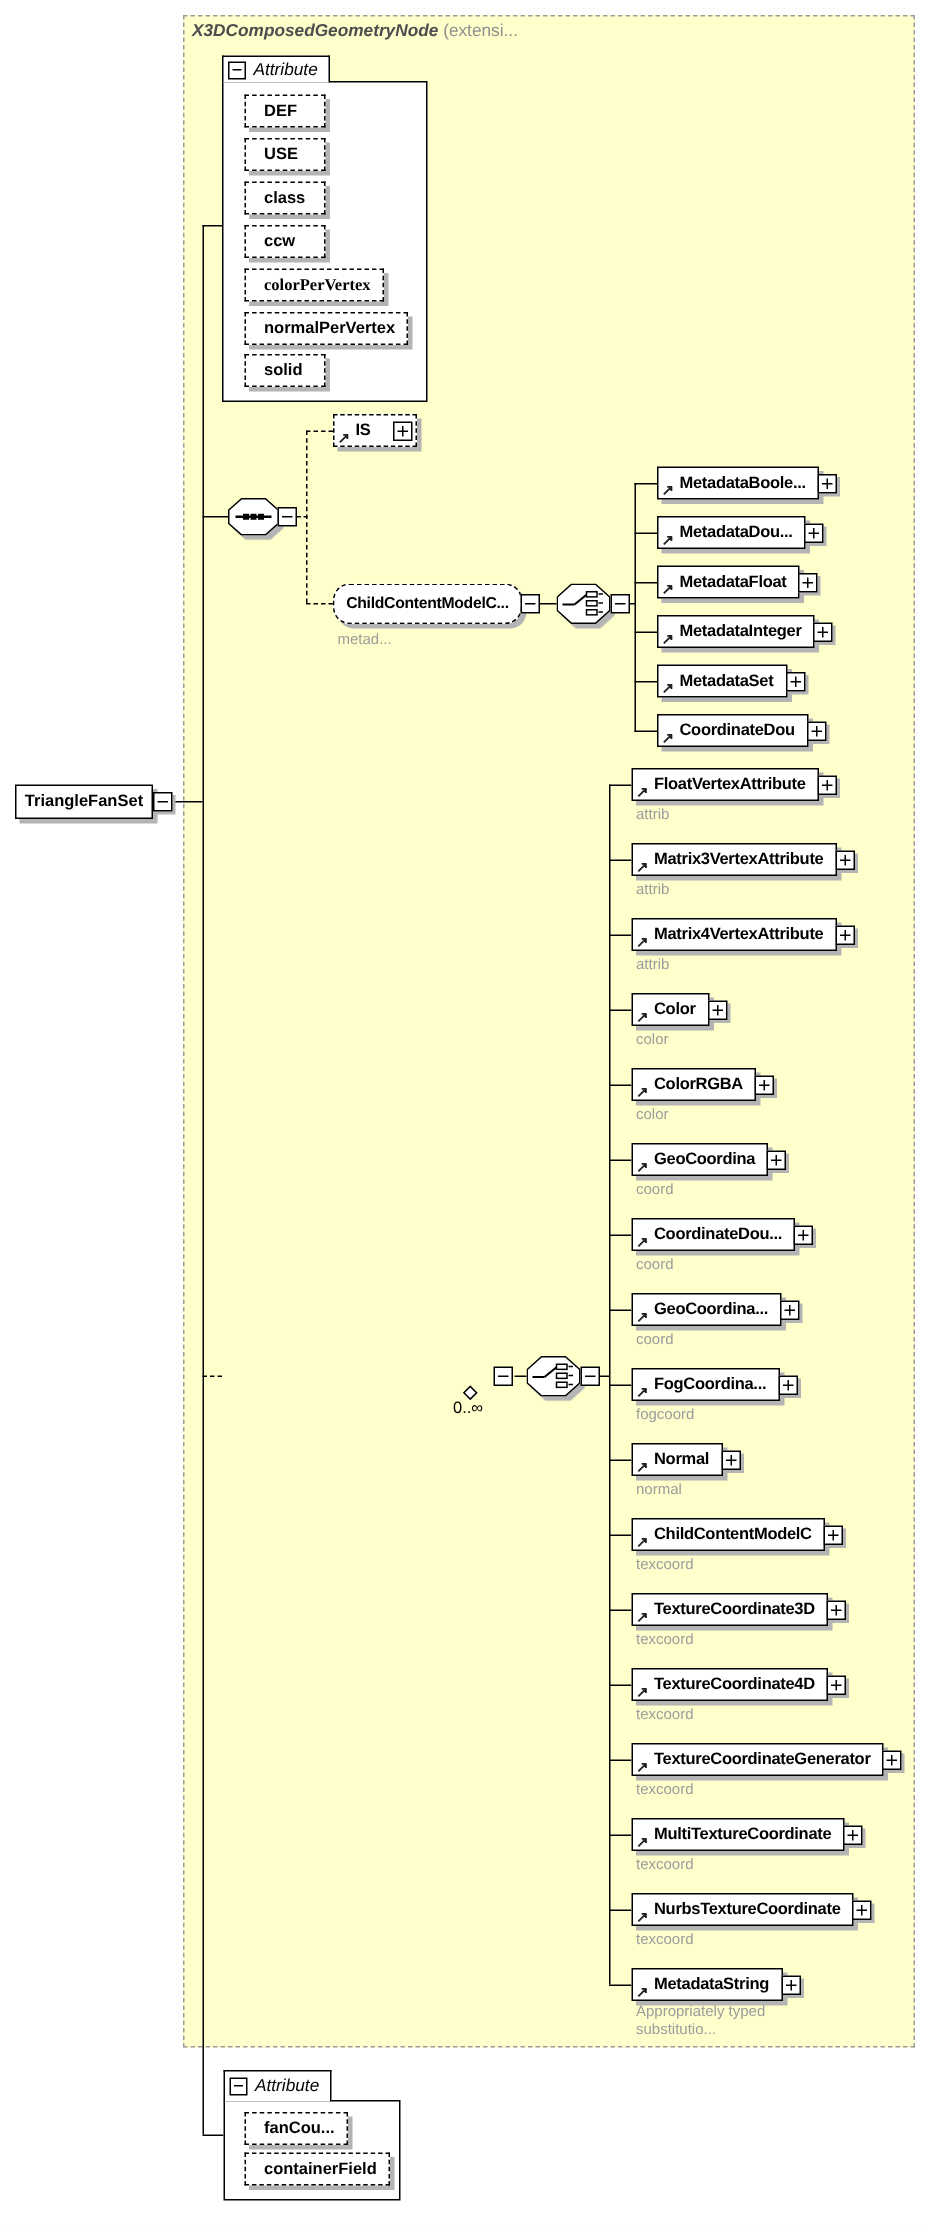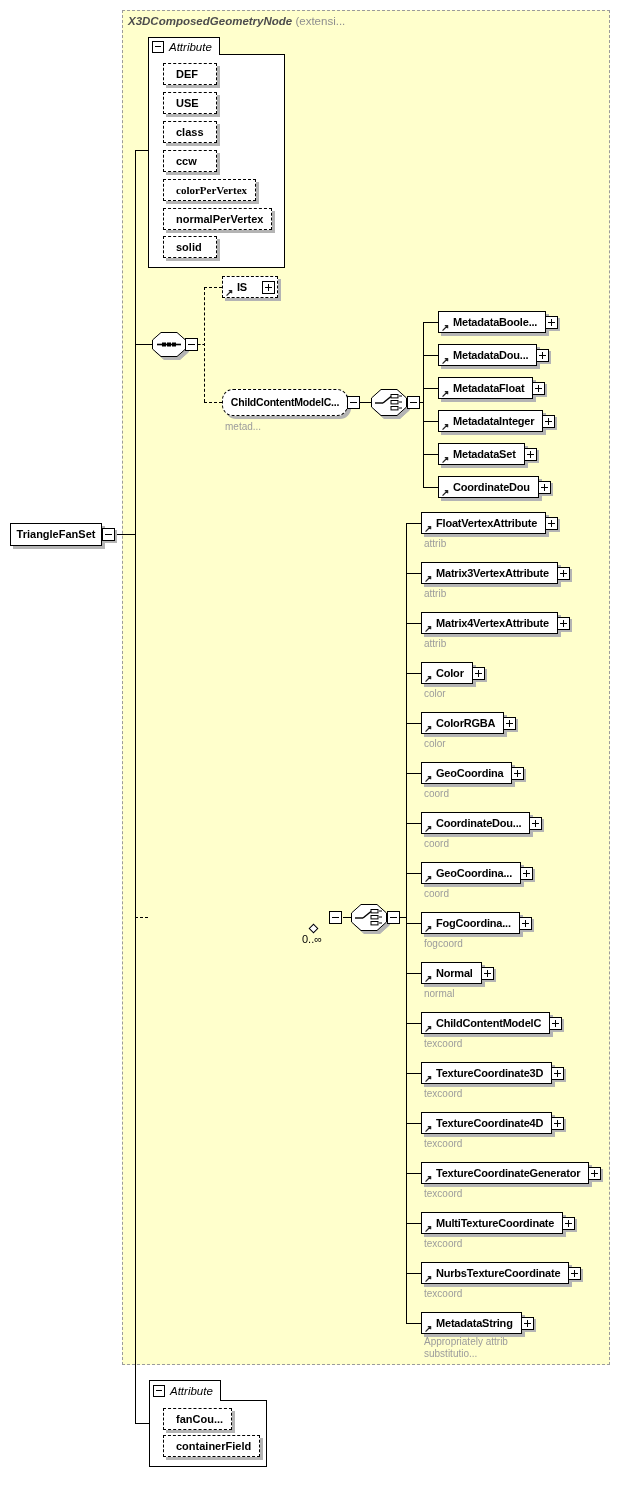--- a/index.html
+++ b/index.html
@@ -226,21 +226,21 @@
   <div class="sub-label" style="left:424px;top:1088px;">texcoord</div>
   <div class="ebox" style="left:421px;top:1112px;"><span class="ref-arrow">↗</span><span>TextureCoordinate4D</span><span class="pm plus attach" style="right:-13px;left:auto;top:4px;"></span></div>
   <div class="sub-label" style="left:424px;top:1138px;">texcoord</div>
   <div class="ebox" style="left:421px;top:1162px;"><span class="ref-arrow">↗</span><span>TextureCoordinateGenerator</span><span class="pm plus attach" style="right:-13px;left:auto;top:4px;"></span></div>
   <div class="sub-label" style="left:424px;top:1188px;">texcoord</div>
   <div class="ebox" style="left:421px;top:1212px;"><span class="ref-arrow">↗</span><span>MultiTextureCoordinate</span><span class="pm plus attach" style="right:-13px;left:auto;top:4px;"></span></div>
   <div class="sub-label" style="left:424px;top:1238px;">texcoord</div>
   <div class="ebox" style="left:421px;top:1262px;"><span class="ref-arrow">↗</span><span>NurbsTextureCoordinate</span><span class="pm plus attach" style="right:-13px;left:auto;top:4px;"></span></div>
   <div class="sub-label" style="left:424px;top:1288px;">texcoord</div>
   <div class="ebox" style="left:421px;top:1312px;"><span class="ref-arrow">↗</span><span>MetadataString</span><span class="pm plus attach" style="right:-13px;left:auto;top:4px;"></span></div>
-  <div class="sub-label wrap" style="left:424px;top:1336px;">Appropriately attrib substitutio...</div>
+  <div class="sub-label wrap" style="left:424px;top:1336px;">Appropriately typed substitutio...</div>
 
   <div class="folder-tab" style="left:149px;top:1380px;width:72px;height:21px;">
     <span class="pm small" style="position:relative;flex:0 0 auto;"></span>
     <span class="tab-label">Attribute</span>
   </div>
   <div class="folder-body" style="left:149px;top:1400px;width:118px;height:67px;"></div>
   <div class="attr-box" style="left:163px;top:1408px;"><span>fanCou...</span></div>
   <div class="attr-box" style="left:163px;top:1435px;"><span>containerField</span></div>
 
 </div>

